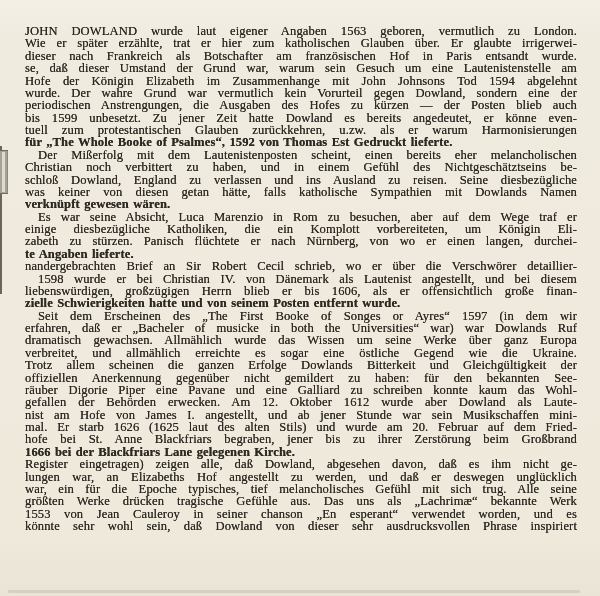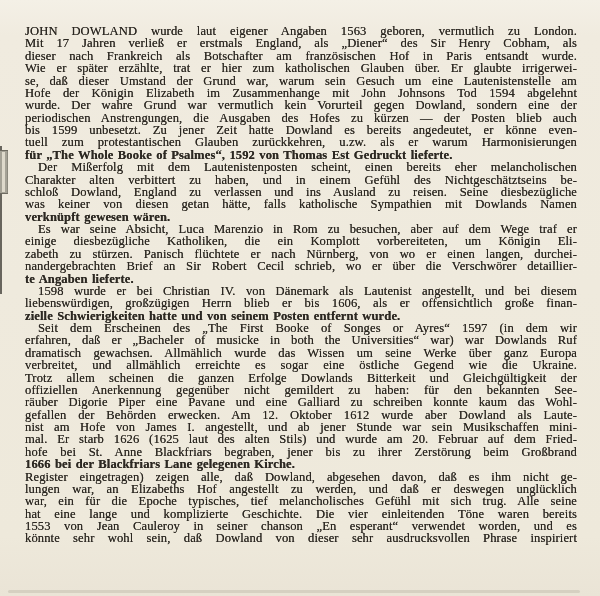--- a/index.html
+++ b/index.html
@@ -72,44 +72,43 @@
 
 <div class="page">
   <div class="edge-dark-line"></div>
   <div class="edge-paper-block">
     <div class="edge-paper-block-inner"></div>
   </div>
   <div class="bottom-scan-band"></div>
   <div class="text-block">
       <div class="paragraph">
         <div class="line">JOHN DOWLAND wurde laut eigener Angaben 1563 geboren, vermutlich zu London.</div>
-        <div class="line">Mit 17 Jahren verließ er erstmals England, als „Diener“ des Sir Henry Cobham, als</div>
+        <div class="line">Wie er später erzählte, trat er hier zum katholischen Glauben über. Er glaubte irrigerwei-</div>
         <div class="line">dieser nach Frankreich als Botschafter am französischen Hof in Paris entsandt wurde.</div>
-        <div class="line">Wie er später erzählte, trat er hier zum katholischen Glauben über. Er glaubte irrigerwei-</div>
         <div class="line">se, daß dieser Umstand der Grund war, warum sein Gesuch um eine Lautenistenstelle am</div>
         <div class="line">Hofe der Königin Elizabeth im Zusammenhange mit John Johnsons Tod 1594 abgelehnt</div>
         <div class="line">wurde. Der wahre Grund war vermutlich kein Vorurteil gegen Dowland, sondern eine der</div>
         <div class="line">periodischen Anstrengungen, die Ausgaben des Hofes zu kürzen — der Posten blieb auch</div>
         <div class="line">bis 1599 unbesetzt. Zu jener Zeit hatte Dowland es bereits angedeutet, er könne even-</div>
         <div class="line">tuell zum protestantischen Glauben zurückkehren, u.zw. als er warum Harmonisierungen</div>
         <div class="line last">für „The Whole Booke of Psalmes“, 1592 von Thomas Est Gedruckt lieferte.</div>
       </div>
       <div class="paragraph">
         <div class="line indent">Der Mißerfolg mit dem Lautenistenposten scheint, einen bereits eher melancholischen</div>
-        <div class="line">Charakter alten verbittert zu haben, und in einem Gefühl des Nichtgeschätztseins be-</div>
+        <div class="line">Christian noch verbittert zu haben, und in einem Gefühl des Nichtgeschätztseins be-</div>
         <div class="line">schloß Dowland, England zu verlassen und ins Ausland zu reisen. Seine diesbezügliche</div>
         <div class="line">was keiner von diesen getan hätte, falls katholische Sympathien mit Dowlands Namen</div>
         <div class="line last">verknüpft gewesen wären.</div>
       </div>
       <div class="paragraph">
         <div class="line indent">Es war seine Absicht, Luca Marenzio in Rom zu besuchen, aber auf dem Wege traf er</div>
         <div class="line">einige diesbezügliche Katholiken, die ein Komplott vorbereiteten, um Königin Eli-</div>
         <div class="line">zabeth zu stürzen. Panisch flüchtete er nach Nürnberg, von wo er einen langen, durchei-</div>
+        <div class="line last">te Angaben lieferte.</div>
         <div class="line">nandergebrachten Brief an Sir Robert Cecil schrieb, wo er über die Verschwörer detaillier-</div>
-        <div class="line last">te Angaben lieferte.</div>
       </div>
       <div class="paragraph">
         <div class="line indent">1598 wurde er bei Christian IV. von Dänemark als Lautenist angestellt, und bei diesem</div>
         <div class="line">liebenswürdigen, großzügigen Herrn blieb er bis 1606, als er offensichtlich große finan-</div>
         <div class="line last">zielle Schwierigkeiten hatte und von seinem Posten entfernt wurde.</div>
       </div>
       <div class="paragraph">
         <div class="line indent">Seit dem Erscheinen des „The First Booke of Songes or Ayres“ 1597 (in dem wir</div>
         <div class="line">erfahren, daß er „Bacheler of musicke in both the Universities“ war) war Dowlands Ruf</div>
         <div class="line">dramatisch gewachsen. Allmählich wurde das Wissen um seine Werke über ganz Europa</div>
@@ -120,18 +119,18 @@
         <div class="line">gefallen der Behörden erwecken. Am 12. Oktober 1612 wurde aber Dowland als Laute-</div>
         <div class="line">nist am Hofe von James I. angestellt, und ab jener Stunde war sein Musikschaffen mini-</div>
         <div class="line">mal. Er starb 1626 (1625 laut des alten Stils) und wurde am 20. Februar auf dem Fried-</div>
         <div class="line">hofe bei St. Anne Blackfriars begraben, jener bis zu ihrer Zerstörung beim Großbrand</div>
         <div class="line last">1666 bei der Blackfriars Lane gelegenen Kirche.</div>
       </div>
       <div class="paragraph">
         <div class="line">Register eingetragen) zeigen alle, daß Dowland, abgesehen davon, daß es ihm nicht ge-</div>
         <div class="line">lungen war, an Elizabeths Hof angestellt zu werden, und daß er deswegen unglücklich</div>
         <div class="line">war, ein für die Epoche typisches, tief melancholisches Gefühl mit sich trug. Alle seine</div>
-        <div class="line">hat eine lange und komplizierte Geschichte. Die vier einleitenden Töne waren bereits</div>
+        <div class="line">größten Werke drücken tragische Gefühle aus. Das uns als „Lachrimæ“ bekannte Werk</div>
         <div class="line">1553 von Jean Cauleroy in seiner chanson „En esperant“ verwendet worden, und es</div>
         <div class="line">könnte sehr wohl sein, daß Dowland von dieser sehr ausdrucksvollen Phrase inspiriert</div>
       </div>
     </div>
 </div>
 
 </body></html>

